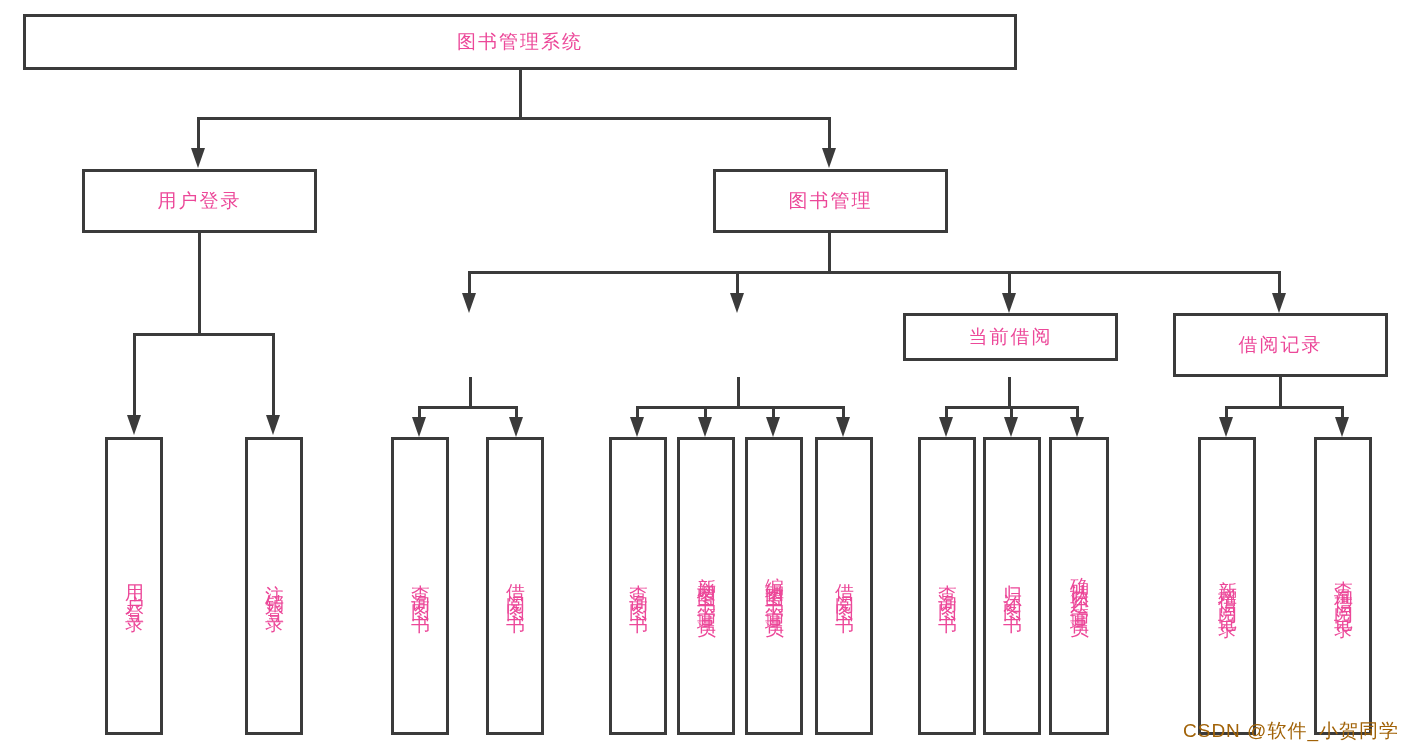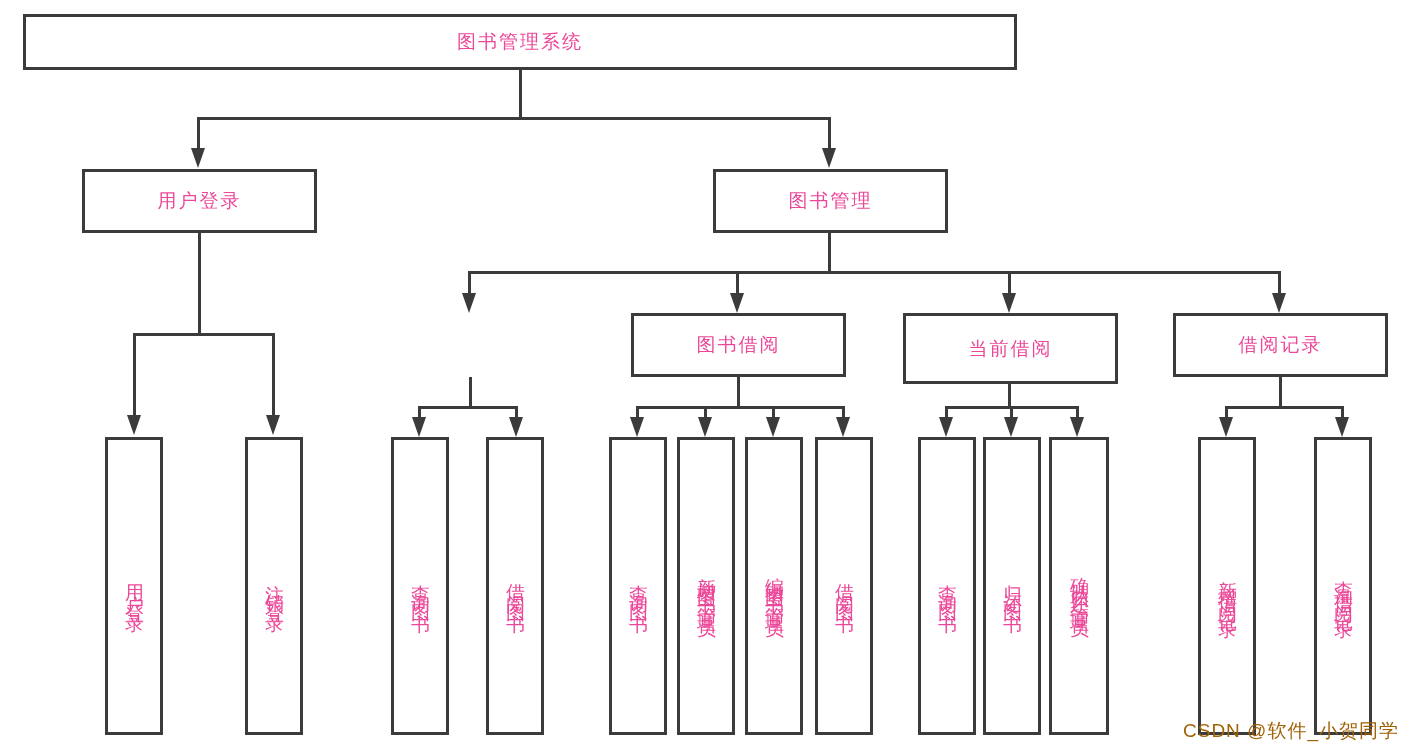--- a/index.html
+++ b/index.html
@@ -85,22 +85,21 @@
   <div class="hline" style="left:468px; top:271px; width:813px;"></div>
   <div class="vline" style="left:468px; top:271px; height:24px;"></div>
   <div class="arrow" style="left:462px; top:293px;"></div>
   <div class="vline" style="left:736px; top:271px; height:24px;"></div>
   <div class="arrow" style="left:730px; top:293px;"></div>
   <div class="vline" style="left:1008px; top:271px; height:24px;"></div>
   <div class="arrow" style="left:1002px; top:293px;"></div>
   <div class="vline" style="left:1278px; top:271px; height:24px;"></div>
   <div class="arrow" style="left:1272px; top:293px;"></div>
 
-  <div class="box" style="left:631px; top:313px; width:215px; height:64px;">图书借阅</div>
-  <div class="box" style="left:903px; top:313px; width:215px; height:71px;">当前借阅</div>
+  <div class="box" style="left:903px; top:313px; width:215px; height:48px;">当前借阅</div>
   <div class="box" style="left:1173px; top:313px; width:215px; height:64px;">借阅记录</div>
 
   <div class="vline" style="left:469px; top:377px; height:32px;"></div>
   <div class="hline" style="left:418px; top:406px; width:100px;"></div>
   <div class="vline" style="left:418px; top:406px; height:13px;"></div>
   <div class="arrow" style="left:412px; top:417px;"></div>
   <div class="vline" style="left:515px; top:406px; height:13px;"></div>
   <div class="arrow" style="left:509px; top:417px;"></div>
 
   <div class="vline" style="left:737px; top:377px; height:32px;"></div>

